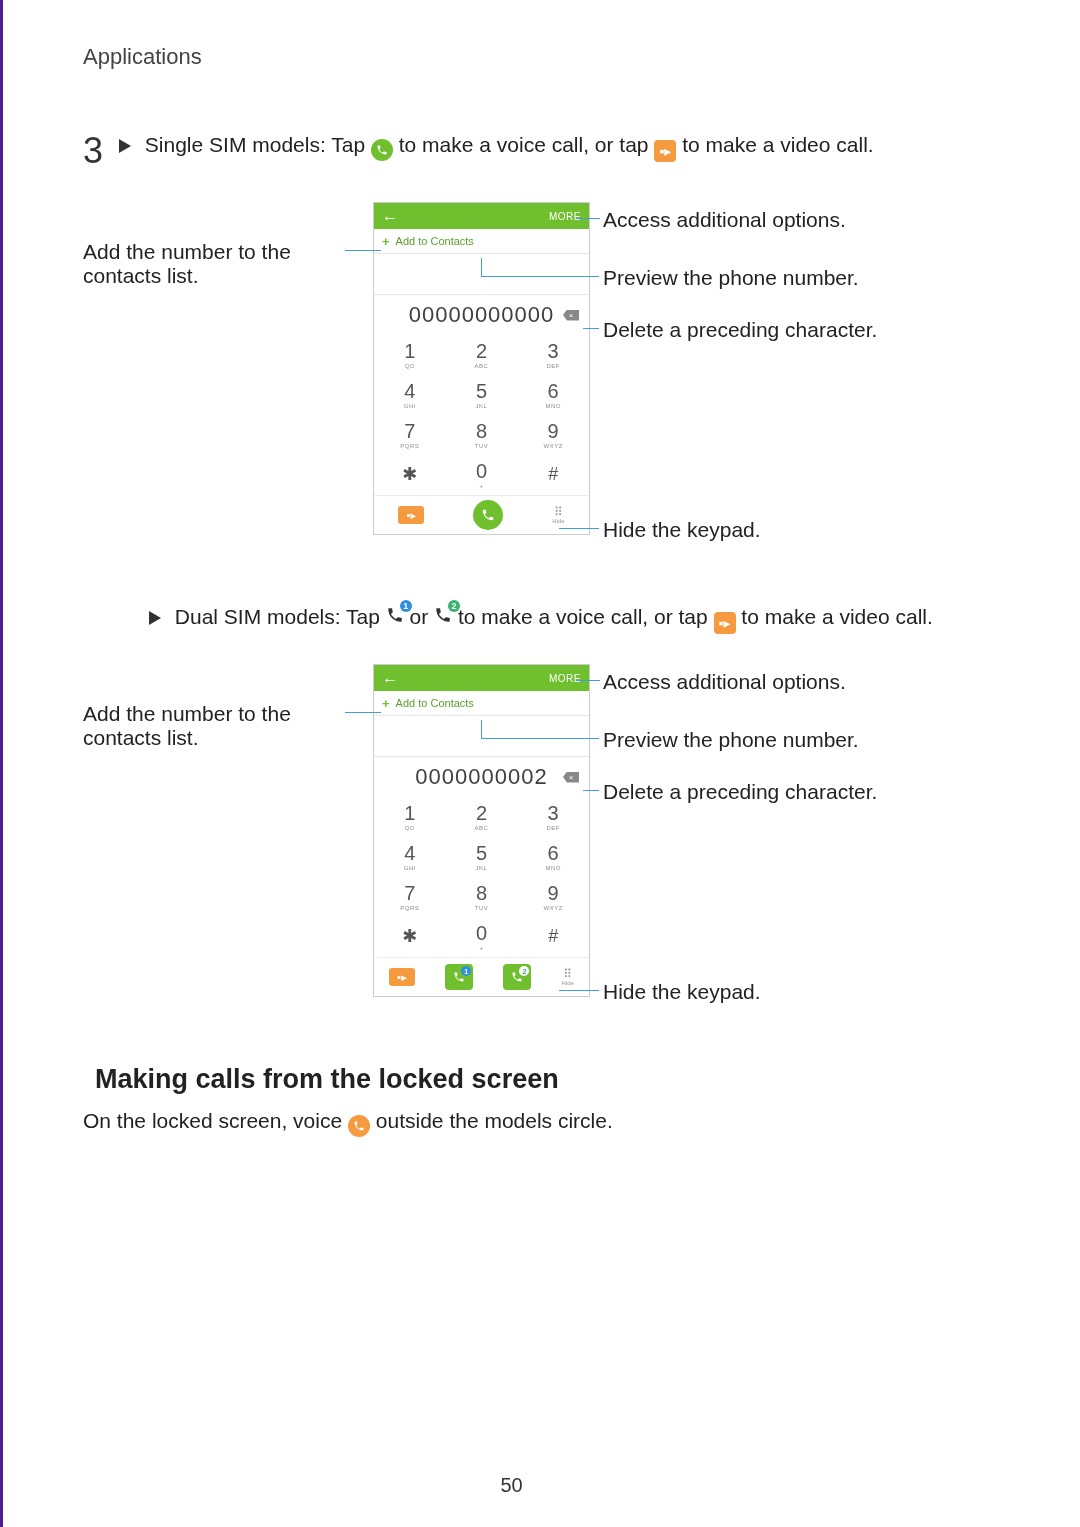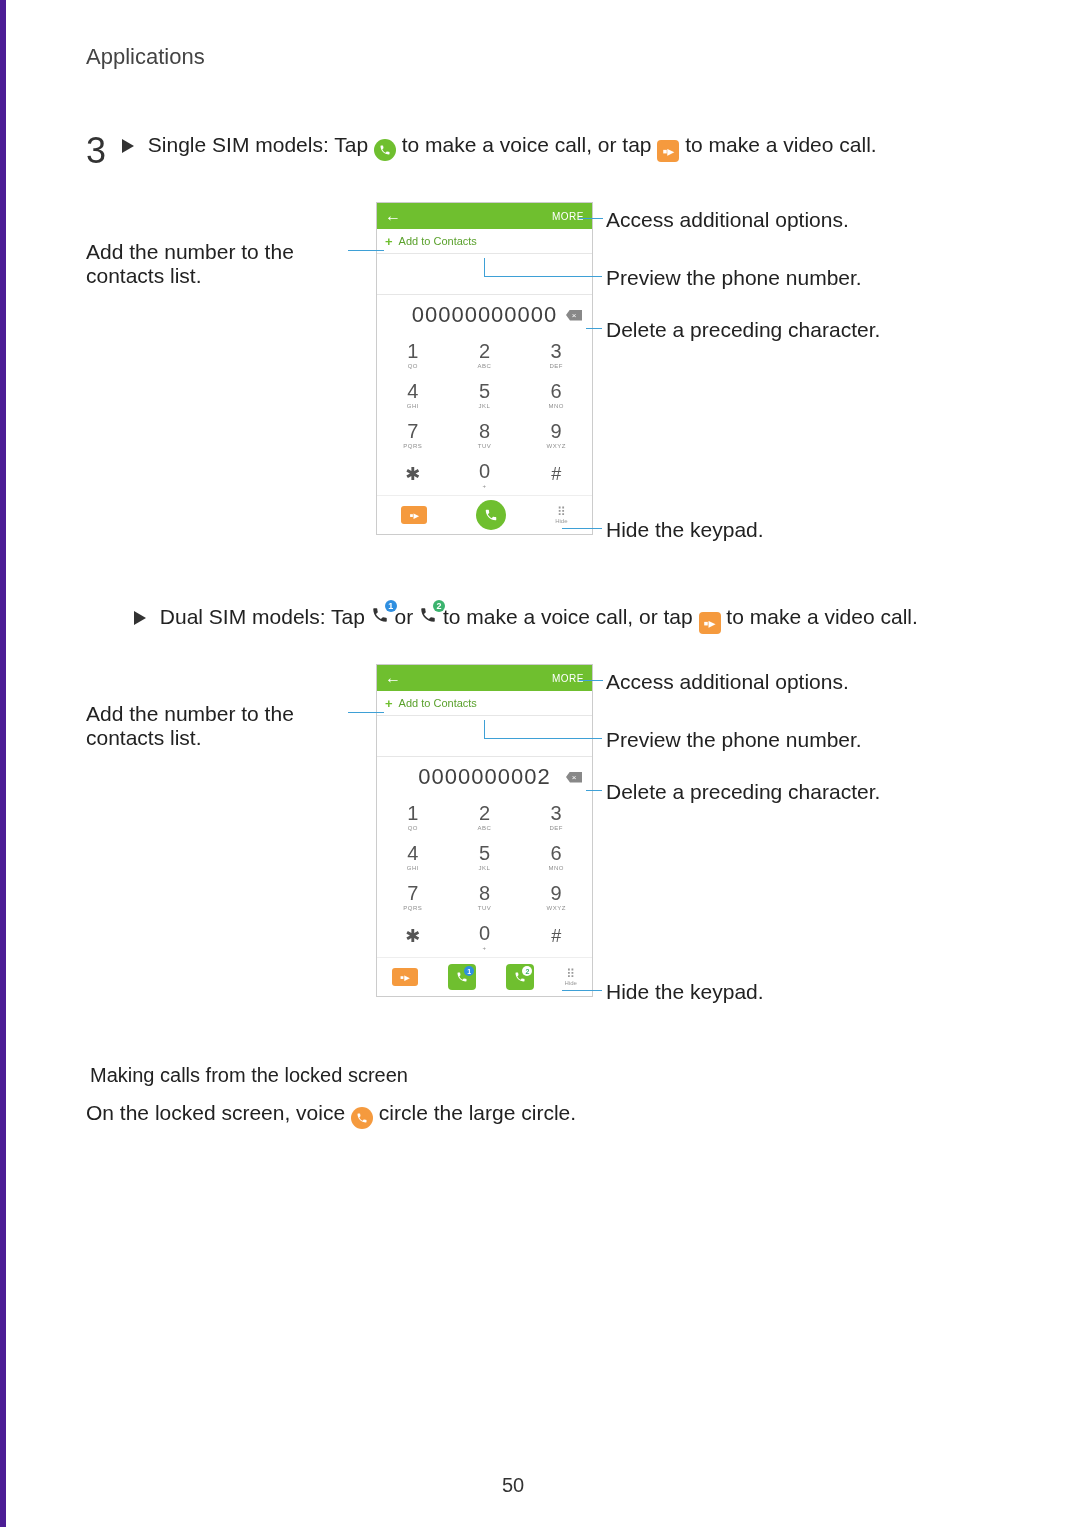--- a/index.html
+++ b/index.html
@@ -1,16 +1,16 @@
 <!DOCTYPE html>
 <html><head>
 <meta charset="utf-8">
 <style>
   html,body{margin:0;padding:0;background:#fff;font-family:"Segoe UI",Arial,sans-serif;color:#222;}
-  .page{width:1020px;height:1527px;position:relative;box-sizing:border-box;padding:40px 80px 0 80px;border-left:6px solid #4c1d95;}
+  .page{width:1020px;height:1527px;position:relative;box-sizing:border-box;padding:40px 80px 0 80px;border-left:3px solid #4c1d95;}
   .hdr{font-size:22px;color:#444;margin:4px 0 60px 0;}
   .step-row{display:flex;align-items:flex-start;margin-bottom:30px;}
   .step-num{font-size:36px;font-weight:300;color:#333;width:36px;}
   .step-body{font-size:21px;color:#222;line-height:1.4;}
   .bold{font-weight:400;}
   .tri{display:inline-block;width:0;height:0;border-top:7px solid transparent;border-bottom:7px solid transparent;border-left:12px solid #333;margin-right:8px;vertical-align:-1px;}
   .call-ico{display:inline-flex;width:22px;height:22px;border-radius:50%;background:#6fbf2f;align-items:center;justify-content:center;vertical-align:-4px;position:relative;}
   .call-ico.orange{background:#f59a3e;border-radius:4px;}
   .phone-svg{width:12px;height:12px;fill:#fff;}
   .vcam{color:#fff;font-size:14px;line-height:1;}
@@ -46,21 +46,21 @@
   .sim-callbtn.s2 .sb{background:#fff;color:#3bb36e;}
   .hidekp{display:flex;flex-direction:column;align-items:center;color:#999;}
   .hidekp .dots{font-size:12px;line-height:1;}
   .hidekp .lbl{font-size:6px;}
 
   .callout{position:absolute;font-size:21px;color:#222;}
   .callout.left{text-align:left;}
   .line{position:absolute;background:#3ea0d6;height:1px;}
   .vline{position:absolute;background:#3ea0d6;width:1px;}
 
-  .sect-h2{font-size:20px;font-weight:400;margin:30px 0 14px 4px;}
+  .sect-h2{font-size:27px;font-weight:700;margin:30px 0 14px 12px;}
   .body-text{font-size:21px;color:#222;}
 
   .pg-num{position:absolute;bottom:30px;left:0;right:0;text-align:center;font-size:20px;color:#333;}
 </style>
 </head>
 <body>
 
 <div class="page">
   <div class="hdr">Applications</div>
 
@@ -166,21 +166,21 @@
     <div class="line" style="left:493px;top:16px;width:24px;"></div>
     <div class="callout" style="left:520px;top:64px;">Preview the phone number.</div>
     <div class="line" style="left:398px;top:74px;width:118px;"></div>
     <div class="vline" style="left:398px;top:56px;height:18px;"></div>
     <div class="callout" style="left:520px;top:116px;">Delete a preceding character.</div>
     <div class="line" style="left:500px;top:126px;width:16px;"></div>
     <div class="callout" style="left:520px;top:316px;">Hide the keypad.</div>
     <div class="line" style="left:476px;top:326px;width:40px;"></div>
   </div>
 
-  <div class="step-row" style="margin-left:28px;padding-left:20px;">
+  <div class="step-row" style="margin-left:46px;padding-left:20px;">
     <div class="step-body">
       <span class="tri"></span>
       <span class="bold">Dual SIM models</span><span>: Tap </span>
       <span class="dual-phone">
           <svg class="dp-glyph" viewBox="0 0 24 24">
             <path d="M6.6 10.8c1.4 2.8 3.8 5.2 6.6 6.6l2.2-2.2c.3-.3.7-.4 1-.2 1.1.4 2.3.6 3.6.6.6 0 1 .4 1 1V20c0 .6-.4 1-1 1C10.6 21 3 13.4 3 4c0-.6.4-1 1-1h3.4c.6 0 1 .4 1 1 0 1.3.2 2.5.6 3.6.1.3 0 .8-.2 1L6.6 10.8z"></path>
           </svg>
           <span class="badge">1</span>
         </span><span> or </span>
       <span class="dual-phone b2">
@@ -294,17 +294,17 @@
   </div>
 
   <div class="sect-h2">Making calls from the locked screen</div>
   <div class="body-text">
     <span>On the locked screen, voice </span>
     <span class="call-ico" style="background:#f59a3e;">
         <svg class="phone-svg" viewBox="0 0 24 24">
           <path d="M6.6 10.8c1.4 2.8 3.8 5.2 6.6 6.6l2.2-2.2c.3-.3.7-.4 1-.2 1.1.4 2.3.6 3.6.6.6 0 1 .4 1 1V20c0 .6-.4 1-1 1C10.6 21 3 13.4 3 4c0-.6.4-1 1-1h3.4c.6 0 1 .4 1 1 0 1.3.2 2.5.6 3.6.1.3 0 .8-.2 1L6.6 10.8z"></path>
         </svg>
       </span>
-    <span> circle the large circle.</span>
+    <span> outside the models circle.</span>
   </div>
 
   <div class="pg-num">50</div>
 </div>
 
 </body></html>

